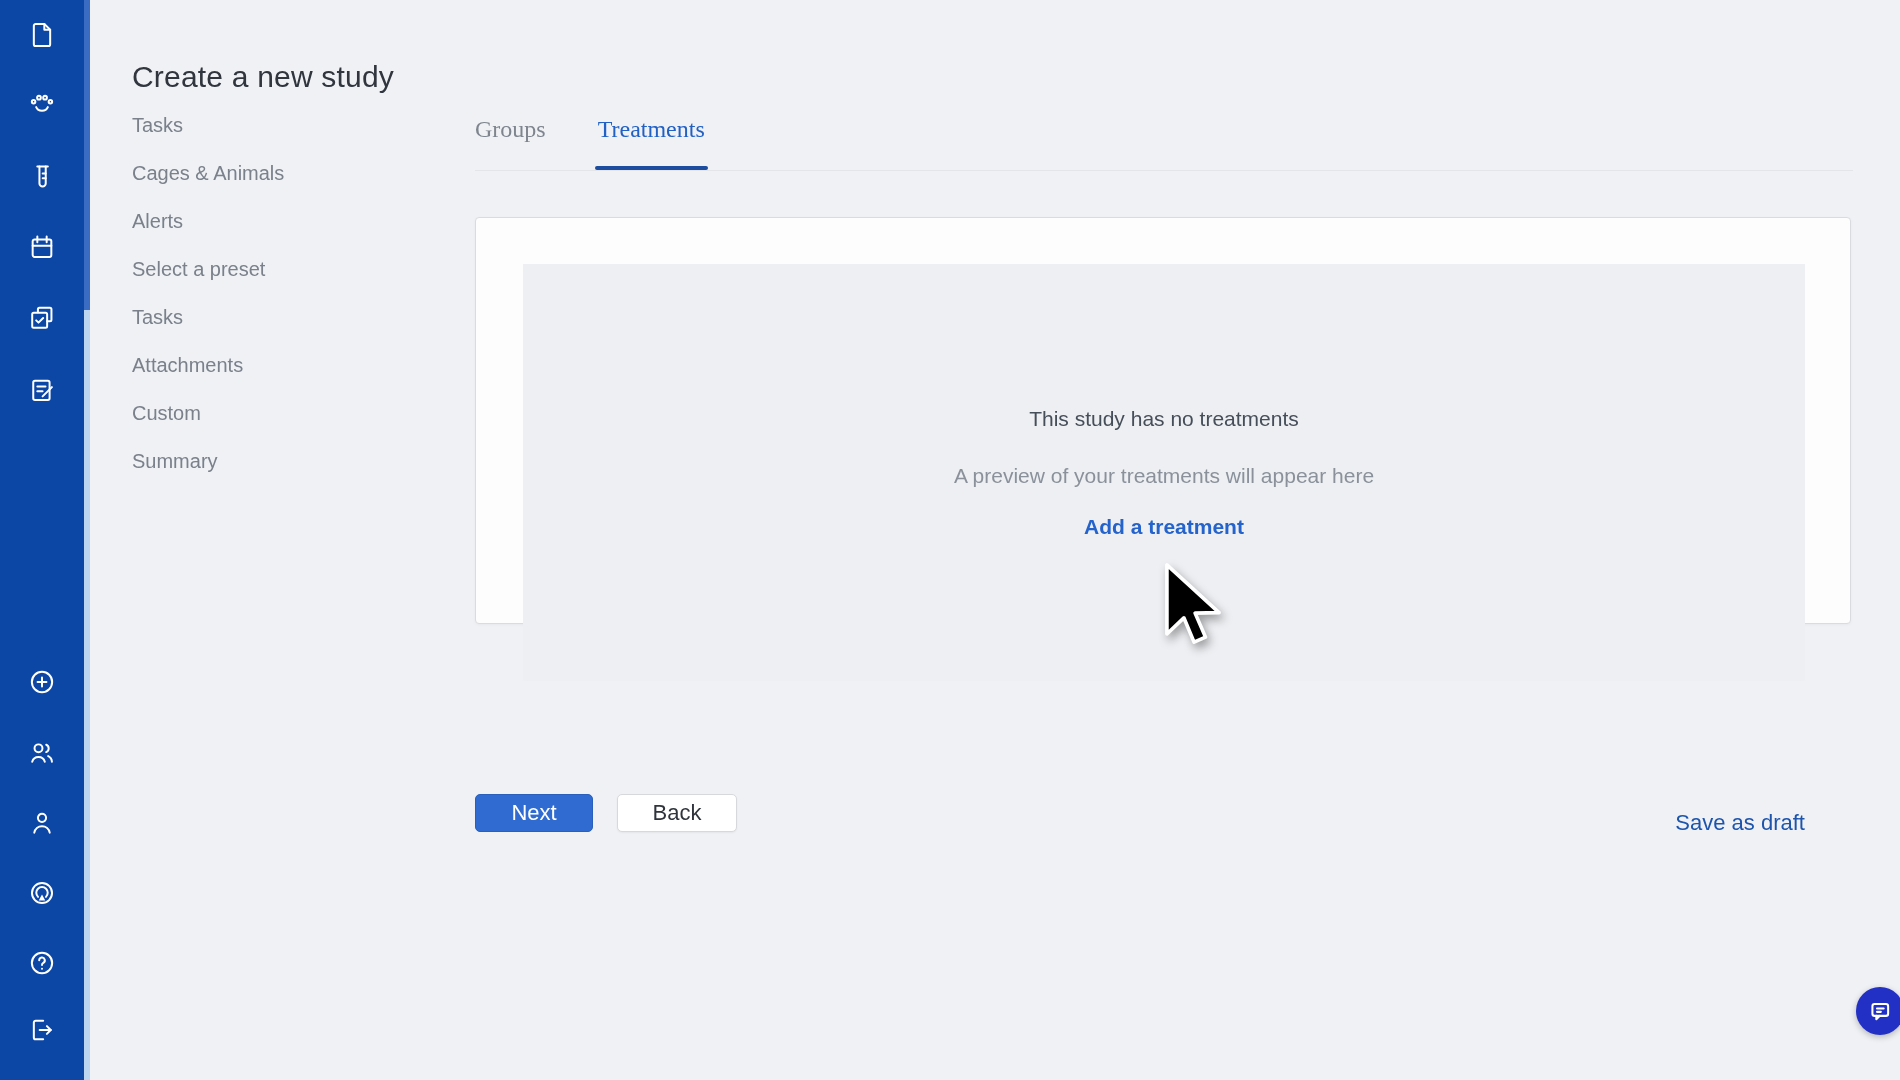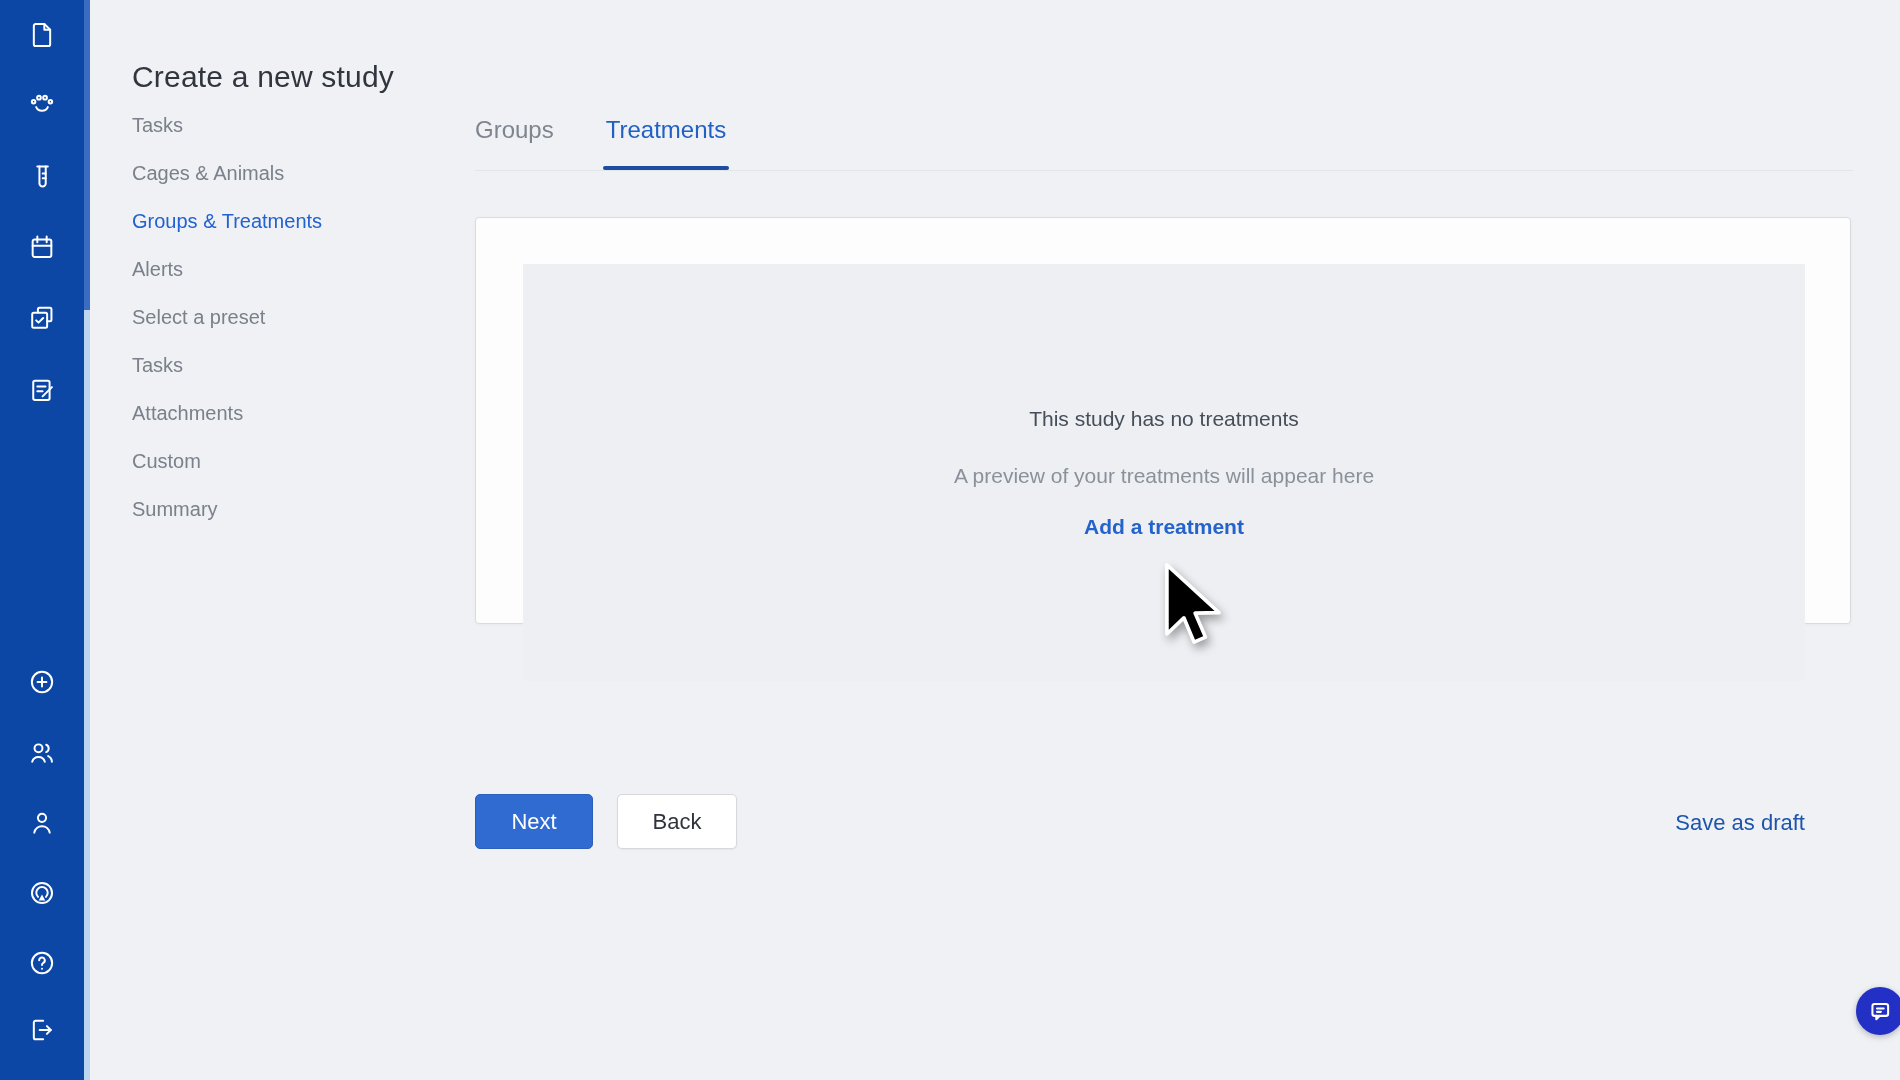--- a/index.html
+++ b/index.html
@@ -13,35 +13,35 @@
   .rail-icon{position:absolute;left:0;width:84px;height:28px;display:flex;justify-content:center;align-items:center;cursor:pointer;}
   .rail-icon svg{width:28px;height:28px;stroke:#ffffff;fill:none;stroke-width:1.7;stroke-linecap:round;stroke-linejoin:round;}
 
   
   .page-title{position:absolute;left:132px;top:40px;font-size:30px;font-weight:500;color:#30353e;letter-spacing:.2px;}
   .steps{position:absolute;left:132px;top:101px;list-style:none;margin:0;padding:0;}
   .steps li{height:48px;line-height:48px;font-size:20px;color:#7a818b;cursor:pointer;white-space:nowrap;}
   .steps li.active{color:#2161d1;}
 
   
-  .tabs{position:absolute;left:475px;top:103px;display:flex;gap:52px;list-style:none;margin:0;padding:0;}
+  .tabs{position:absolute;left:475px;top:103px;display:flex;gap:52px;list-style:none;margin:0;padding:0;font-family:Liberation Serif, serif;}
   .tabs li{position:relative;height:67px;box-sizing:border-box;padding-top:13px;font-size:24px;color:#7e858e;cursor:pointer;}
   .tabs li.active{color:#2160c4;font-weight:500;}
   .tabs li.active::after{content:"";position:absolute;left:-3px;right:-3px;bottom:0;height:4px;background:#1c4d9e;border-radius:2px;}
   .tab-divider{position:absolute;left:475px;top:170px;width:1378px;height:1px;background:#e3e5e9;}
 
   
   .card{position:absolute;left:475px;top:217px;width:1376px;height:407px;background:#fdfdfe;border:1px solid #d9dbdf;border-radius:4px;box-sizing:border-box;box-shadow:0 1px 3px rgba(20,30,50,.04);}
   .panel{position:absolute;left:47px;top:46px;width:1282px;height:417px;background:#edeff2;display:flex;flex-direction:column;align-items:center;justify-content:center;}
   .empty-title{font-size:21px;line-height:24px;color:#464e59;margin:0 0 33px 0;}
   .empty-sub{font-size:21px;line-height:24px;color:#8a919b;margin:0 0 27px 0;}
   .empty-link{font-size:21px;line-height:24px;color:#2563cc;font-weight:600;text-decoration:none;cursor:pointer;}
 
   
-  .btn{position:absolute;top:794px;height:55px;border-radius:5px;font-size:22px;font-family:inherit;cursor:pointer;}
+  .btn{position:absolute;top:794px;height:38px;border-radius:5px;font-size:22px;font-family:inherit;cursor:pointer;}
   .btn-next{left:475px;width:118px;background:#2f6bd0;border:1px solid #2a60bc;color:#ffffff;}
   .btn-back{left:617px;width:120px;background:#ffffff;border:1px solid #d6d8dc;color:#30353d;box-shadow:0 1px 2px rgba(0,0,0,.05);}
   .save-draft{position:absolute;top:810px;right:95px;font-size:22px;color:#1d55ad;font-weight:500;cursor:pointer;}
 
   
   .chat-fab{position:absolute;left:1856px;top:987px;width:48px;height:48px;border-radius:50%;background:#2230c5;display:flex;align-items:center;justify-content:center;cursor:pointer;box-shadow:0 2px 6px rgba(0,0,0,.25);}
   .chat-fab svg{width:26px;height:26px;stroke:#ffffff;fill:none;stroke-width:1.9;stroke-linecap:round;stroke-linejoin:round;}
 
   
   .cursor{position:absolute;left:1163px;top:558px;width:60px;height:92px;filter:drop-shadow(3px 5px 5px rgba(0,0,0,.35));pointer-events:none;}
@@ -139,21 +139,20 @@
     <div class="rail-scroll-track">
       <div class="rail-scroll-thumb"></div>
     </div>
   </nav>
 
   <h1 class="page-title">Create a new study</h1>
 
   <ul class="steps">
     <li>Tasks</li>
     <li>Cages &amp; Animals</li>
-    <li class="active">Groups &amp; Treatments</li>
     <li>Alerts</li>
     <li>Select a preset</li>
     <li>Tasks</li>
     <li>Attachments</li>
     <li>Custom</li>
     <li>Summary</li>
   </ul>
 
   <div class="tab-divider"></div>
   <ul class="tabs">

